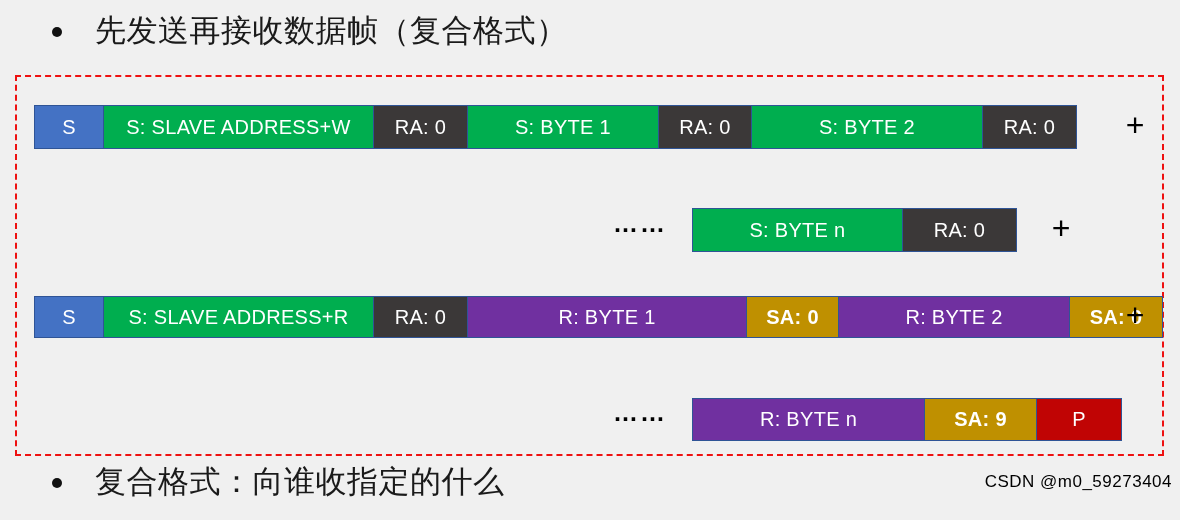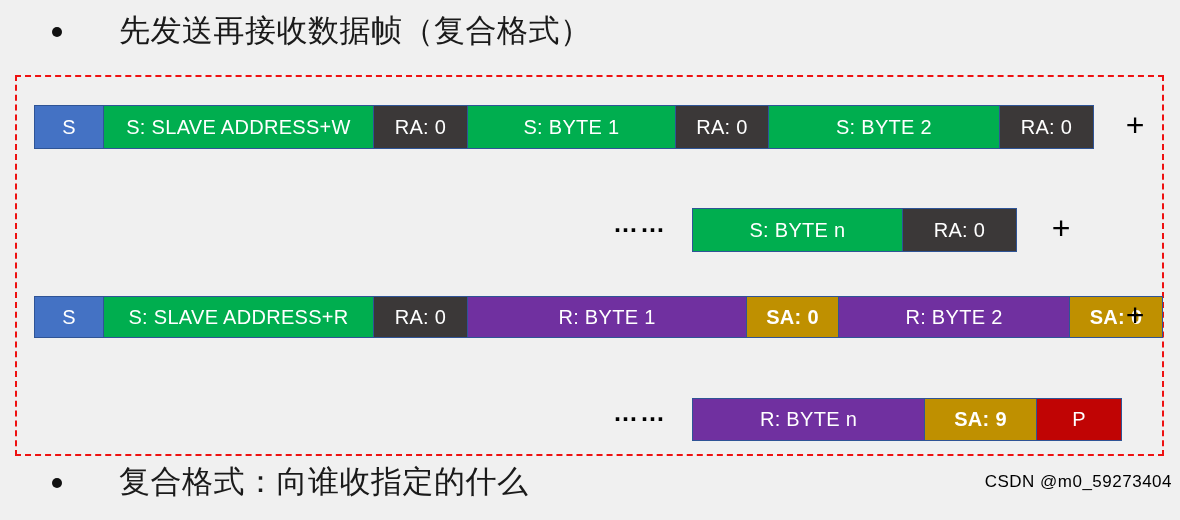--- a/index.html
+++ b/index.html
@@ -5,21 +5,21 @@
   html,body{margin:0;padding:0;}
   body{
     width:1180px;height:520px;
     background:var(--page_bg,#F0F0F0);
     font-family:"Liberation Sans","DejaVu Sans",sans-serif;
     position:relative;overflow:hidden;
   }
   .stage{position:absolute;inset:0;}
 
   
-  .bullet-line{position:absolute;display:flex;align-items:flex-start;color:#1a1a1a;gap:24px;}
+  .bullet-line{position:absolute;display:flex;align-items:flex-start;color:#1a1a1a;}
   .bullet-dot{width:10px;height:10px;border-radius:50%;background:#111;flex:0 0 auto;}
   .bullet-text{font-size:31px;line-height:38px;letter-spacing:0.5px;white-space:nowrap;}
   #bullet-top{left:52px;top:12px;}
   #bullet-top .bullet-dot{margin-top:15px;margin-right:33px;}
   #bullet-bottom{left:52px;top:463px;}
   #bullet-bottom .bullet-dot{margin-top:15px;margin-right:33px;}
 
   
   .frame{
     position:absolute;left:15px;top:75px;width:1149px;height:381px;
@@ -75,21 +75,21 @@
     <span class="bullet-dot"></span>
     <span class="bullet-text">先发送再接收数据帧（复合格式）</span>
   </div>
 
   <div class="frame"></div>
 
   <div class="row" id="row1">
     <div class="cell blue" style="width:70px">S</div>
     <div class="cell green" style="width:271px">S: SLAVE ADDRESS+W</div>
     <div class="cell dark" style="width:95px">RA: 0</div>
-    <div class="cell green" style="width:209px">S: BYTE 1</div>
+    <div class="cell green" style="width:192px">S: BYTE 1</div>
     <div class="cell dark" style="width:94px">RA: 0</div>
     <div class="cell green" style="width:232px">S: BYTE 2</div>
     <div class="cell dark" style="width:95px">RA: 0</div>
   </div>
   <div class="plus" id="plus1">
     <span>+</span>
   </div>
 
   <div class="dots" id="dots1">
     <span>……</span>

